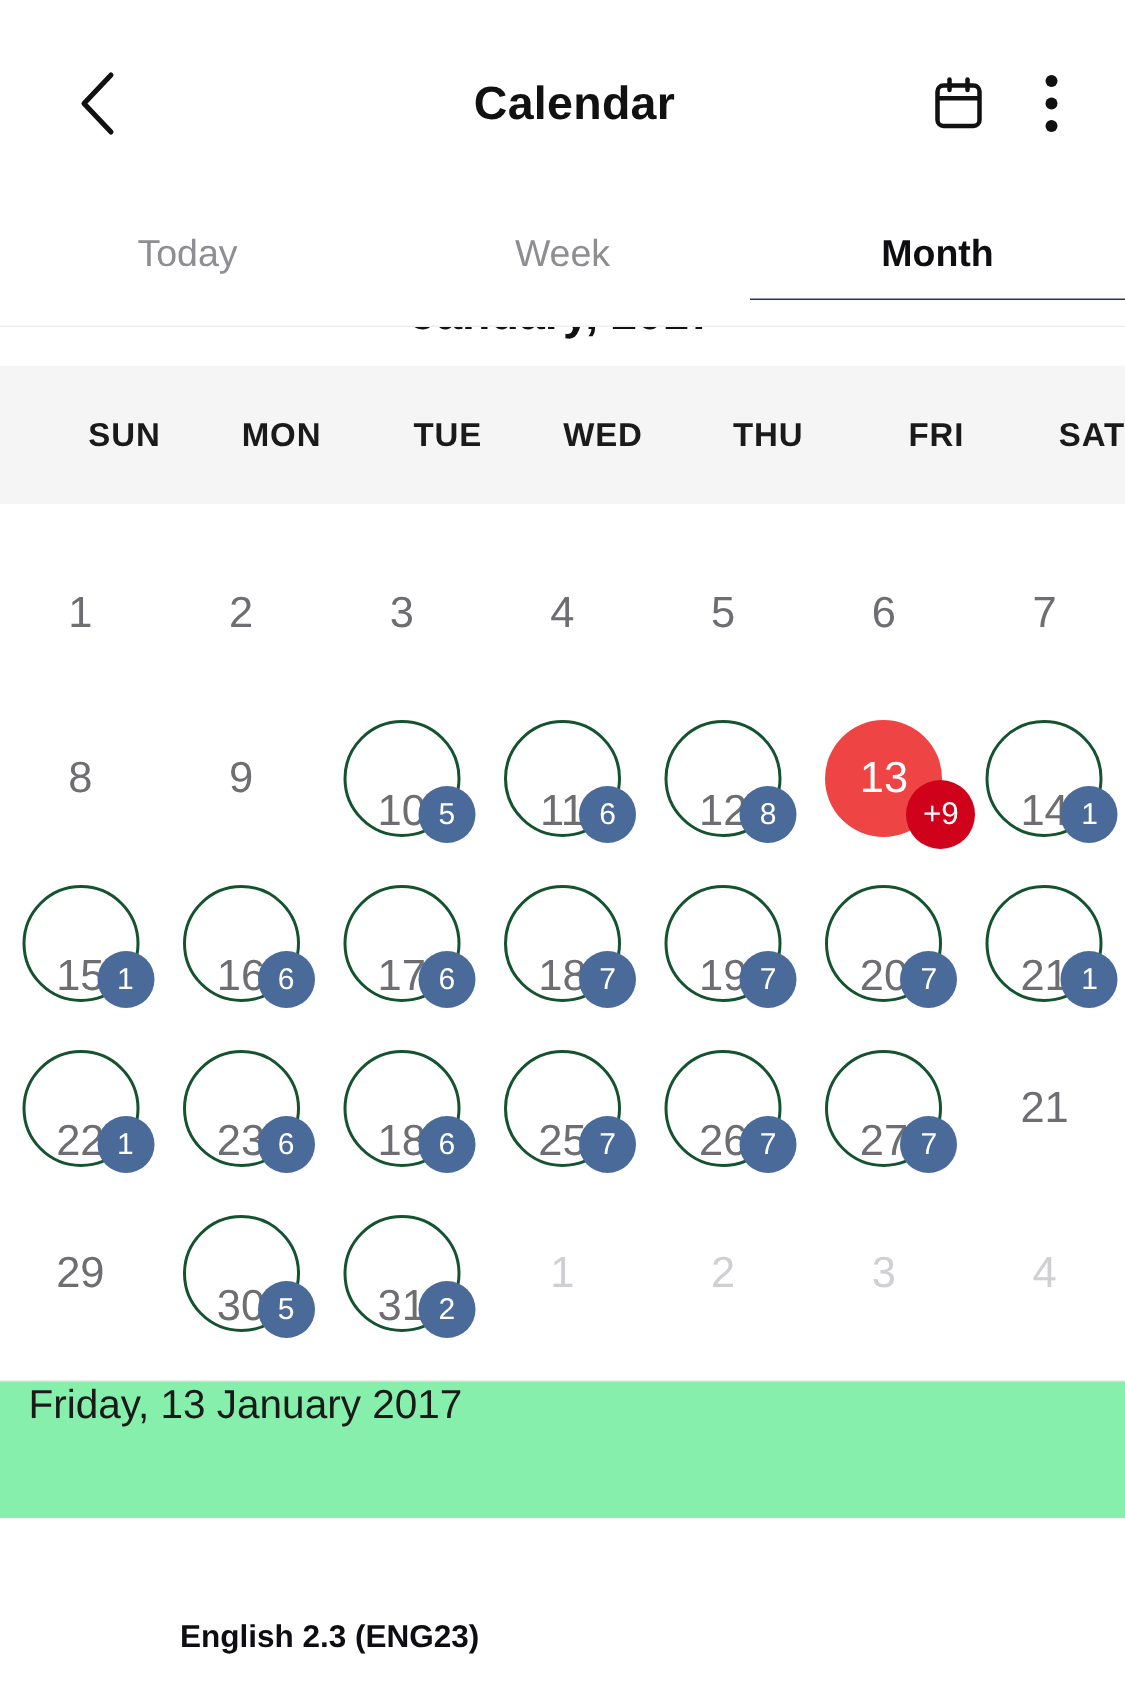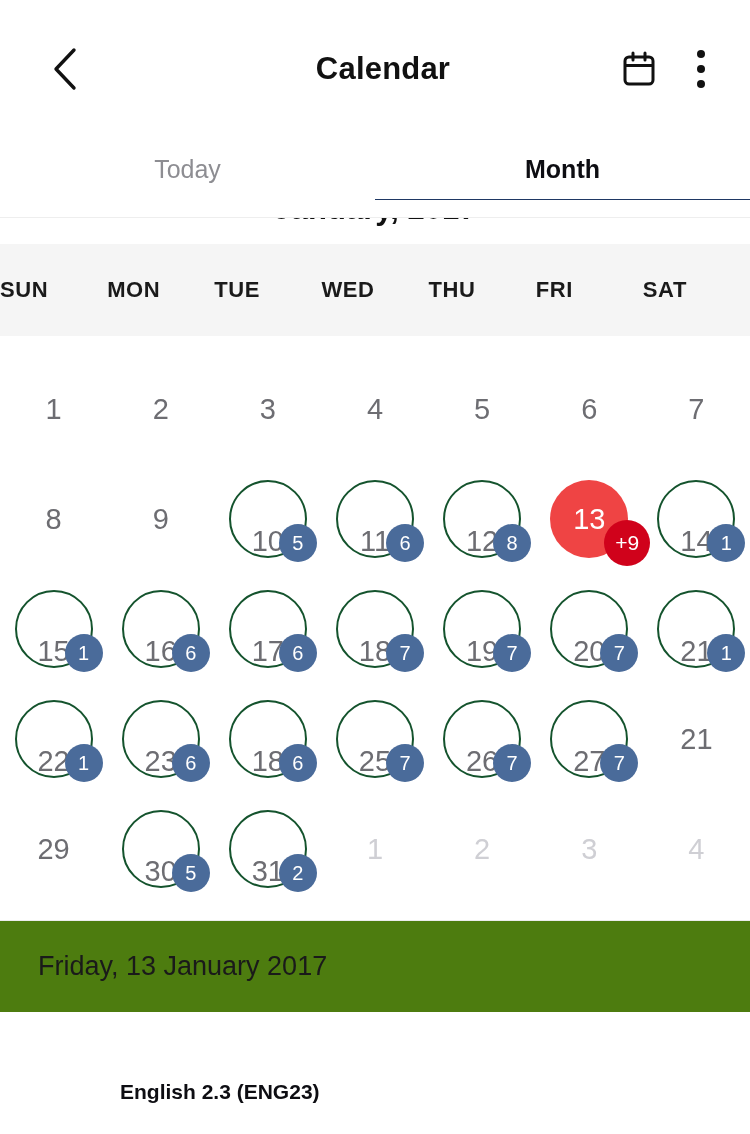--- a/index.html
+++ b/index.html
@@ -156,21 +156,21 @@
 
   
   .weekdays {
     height: 92px;
     background: #f5f5f5;
     display: flex;
     align-items: center;
   }
   .weekday {
     flex: 1;
-    text-align: left;
+    text-align: right;
     font-size: 22px;
     font-weight: bold;
     color: #1a1a1a;
     letter-spacing: 0.6px;
   }
 
   
   .grid {
     background: #ffffff;
     padding-top: 18px;
@@ -239,25 +239,24 @@
     min-width: 46px;
     height: 46px;
     border-radius: 23px;
     font-size: 21px;
   }
 
   
   .date-strip {
     margin-top: 16px;
     height: 92px;
-    background: #4d7c0f;
+    background: #86efac;
     border-top: 1px solid #ececec;
     display: flex;
-    align-items: center;
-    padding-left: 38px;
+    padding-left: 19px;
     box-sizing: border-box;
   }
   .date-strip-text {
     font-size: 27px;
     color: #1a1a1a;
   }
   .event-area {
     position: relative;
     height: 100px;
     background: #ffffff;
@@ -300,20 +299,23 @@
           <i></i>
           <i></i>
       </span>
     </div>
   </div>
 </div>
 
 <div class="tabbar">
   <div class="tab">
     <span>Today</span>
+  </div>
+  <div class="tab">
+    <span>Week</span>
   </div>
   <div class="tab active">
     <span>Month</span>
   </div>
 </div>
 
 <div class="monthnav-clip">
   <div class="monthnav">
     <div class="month-arrow">‹</div>
     <div class="month-title">January, 2017</div>

